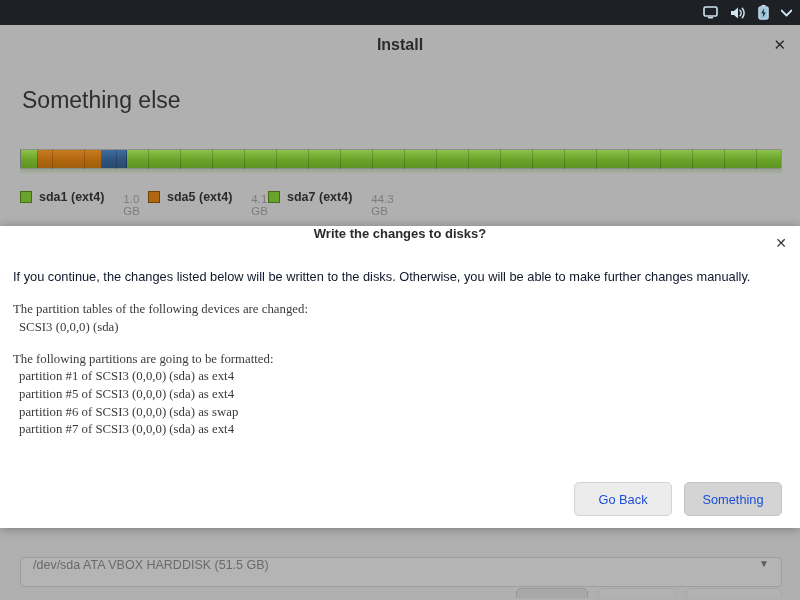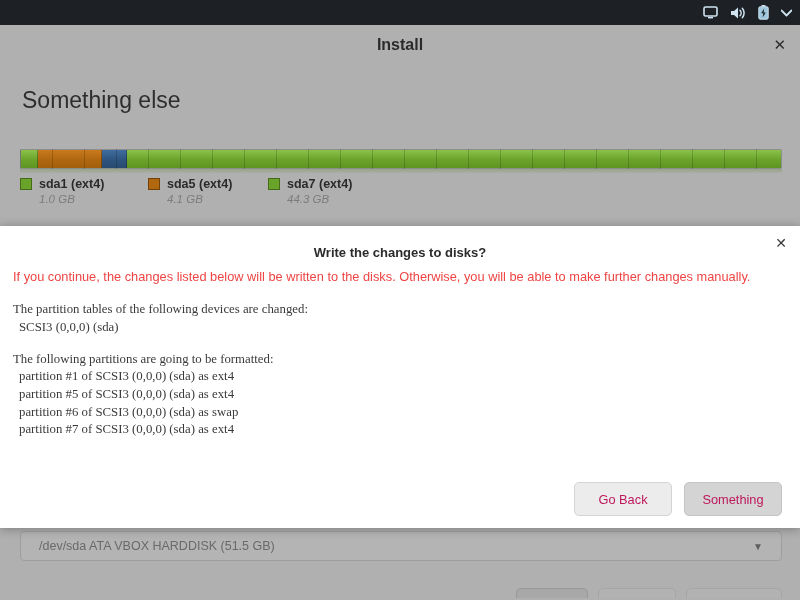--- a/index.html
+++ b/index.html
@@ -91,54 +91,54 @@
     width: 762px; height: 5px;
     background: linear-gradient(to bottom, rgba(120,150,90,.45), rgba(176,176,176,0));
   }
 
   
   .legend {
     position: absolute; left: 18px; top: 152px;
     width: 770px;
     display: flex;
   }
-  .legend-item { display: flex; flex-direction: column; }
+  .legend-item { display: flex; flex-direction: row; }
   .legend-top { display: flex; align-items: center; gap: 7px; }
   .legend-swatch {
     width: 12px; height: 12px;
     border: 1px solid rgba(0,0,0,.35);
   }
   .legend-label { font-size: 12.5px; font-weight: bold; color: #2b2b2b; white-space: nowrap; }
-  .legend-size { font-size: 11.5px; color: #7c7c7c; margin: 2px 0 0 19px; font-style: italic; }
+  .legend-size { font-size: 11.5px; color: #7c7c7c; margin: 16px 0 0 19px; }
 
   
   .ptable {
     position: absolute; left: 18px; top: 208px;
     width: 762px;
     border: 1px solid #9a9a9a;
     background: #b4b4b4;
   }
   .ptable-head { display: flex; height: 26px; }
   .pth {
     font-size: 12.5px; font-weight: bold; color: #6e6e6e;
     padding: 5px 0 0 8px;
     border-right: 1px solid #9e9e9e;
     white-space: nowrap; overflow: hidden;
   }
   .pth:last-child { border-right: none; }
 
   
   .device-row {
-    position: absolute; left: 18px; top: 506px;
+    position: absolute; left: 18px; top: 532px;
     width: 762px; height: 30px;
     border: 1px solid #9e9e9e;
     border-radius: 4px;
     background: #b4b4b4;
-    display: flex; align-items: center;
-    padding: 0 18px;
+    display: flex; align-items: flex-start;
+    padding: 0 12px;
   }
   .device-text { font-size: 12.5px; color: #6a6a6a; flex: 1; }
   .device-caret { font-size: 10px; color: #5e5e5e; }
 
   
   .bottom-bar {
     position: absolute; right: 16px; top: 563px;
     display: flex; gap: 10px;
   }
   .btn {
@@ -158,48 +158,48 @@
   
   .dlg-shadow {
     position: absolute; left: 0; top: 226px;
     width: 800px; height: 302px;
     background: #ffffff;
     box-shadow: 0 1px 10px rgba(0,0,0,.30);
   }
   .dlg-titlebar {
     position: relative;
     height: 34px;
-    display: flex; align-items: flex-end; justify-content: center;
+    display: flex; align-items: flex-start; justify-content: center;
   }
   .dlg-title { font-size: 13px; font-weight: bold; color: #2b2b2b; }
   .dlg-close {
     position: absolute; right: 13px; top: 50%;
     transform: translateY(-50%);
     font-size: 14px; font-weight: bold; color: #3a3a3a;
     cursor: pointer; line-height: 1;
     font-family: "DejaVu Sans", sans-serif;
   }
   .dlg-body { padding: 8px 13px 0 13px; }
   .dlg-intro {
-    font-size: 12.8px; color: #ef4444; line-height: 1.35;
+    font-size: 12.8px; color: #0f172a; line-height: 1.35;
     margin-bottom: 16px;
   }
   .dlg-sec { margin-bottom: 14px; font-family: Liberation Serif, serif; }
   .dlg-sec-title { font-size: 12.8px; color: #3a3a3a; line-height: 1.38; }
   .dlg-sec-item { font-size: 12.8px; color: #3a3a3a; line-height: 1.38; padding-left: 6px; }
   .dlg-actions {
     position: absolute; right: 18px; bottom: 12px;
     display: flex; gap: 12px;
   }
   .dlg-btn {
     min-width: 98px; height: 34px;
     border-radius: 5px;
     border: 1px solid #d4d4d4;
     background: #ececec;
-    font-size: 12.8px; color: #be185d;
+    font-size: 12.8px; color: #1d4ed8;
     display: flex; align-items: center; justify-content: center;
     cursor: pointer;
     font-family: "Liberation Sans", sans-serif;
   }
   .dlg-btn-primary { background: #d4d4d4; border-color: #c4c4c4; }
 </style>
 </head>
 <body>
 
 <div class="topbar">

